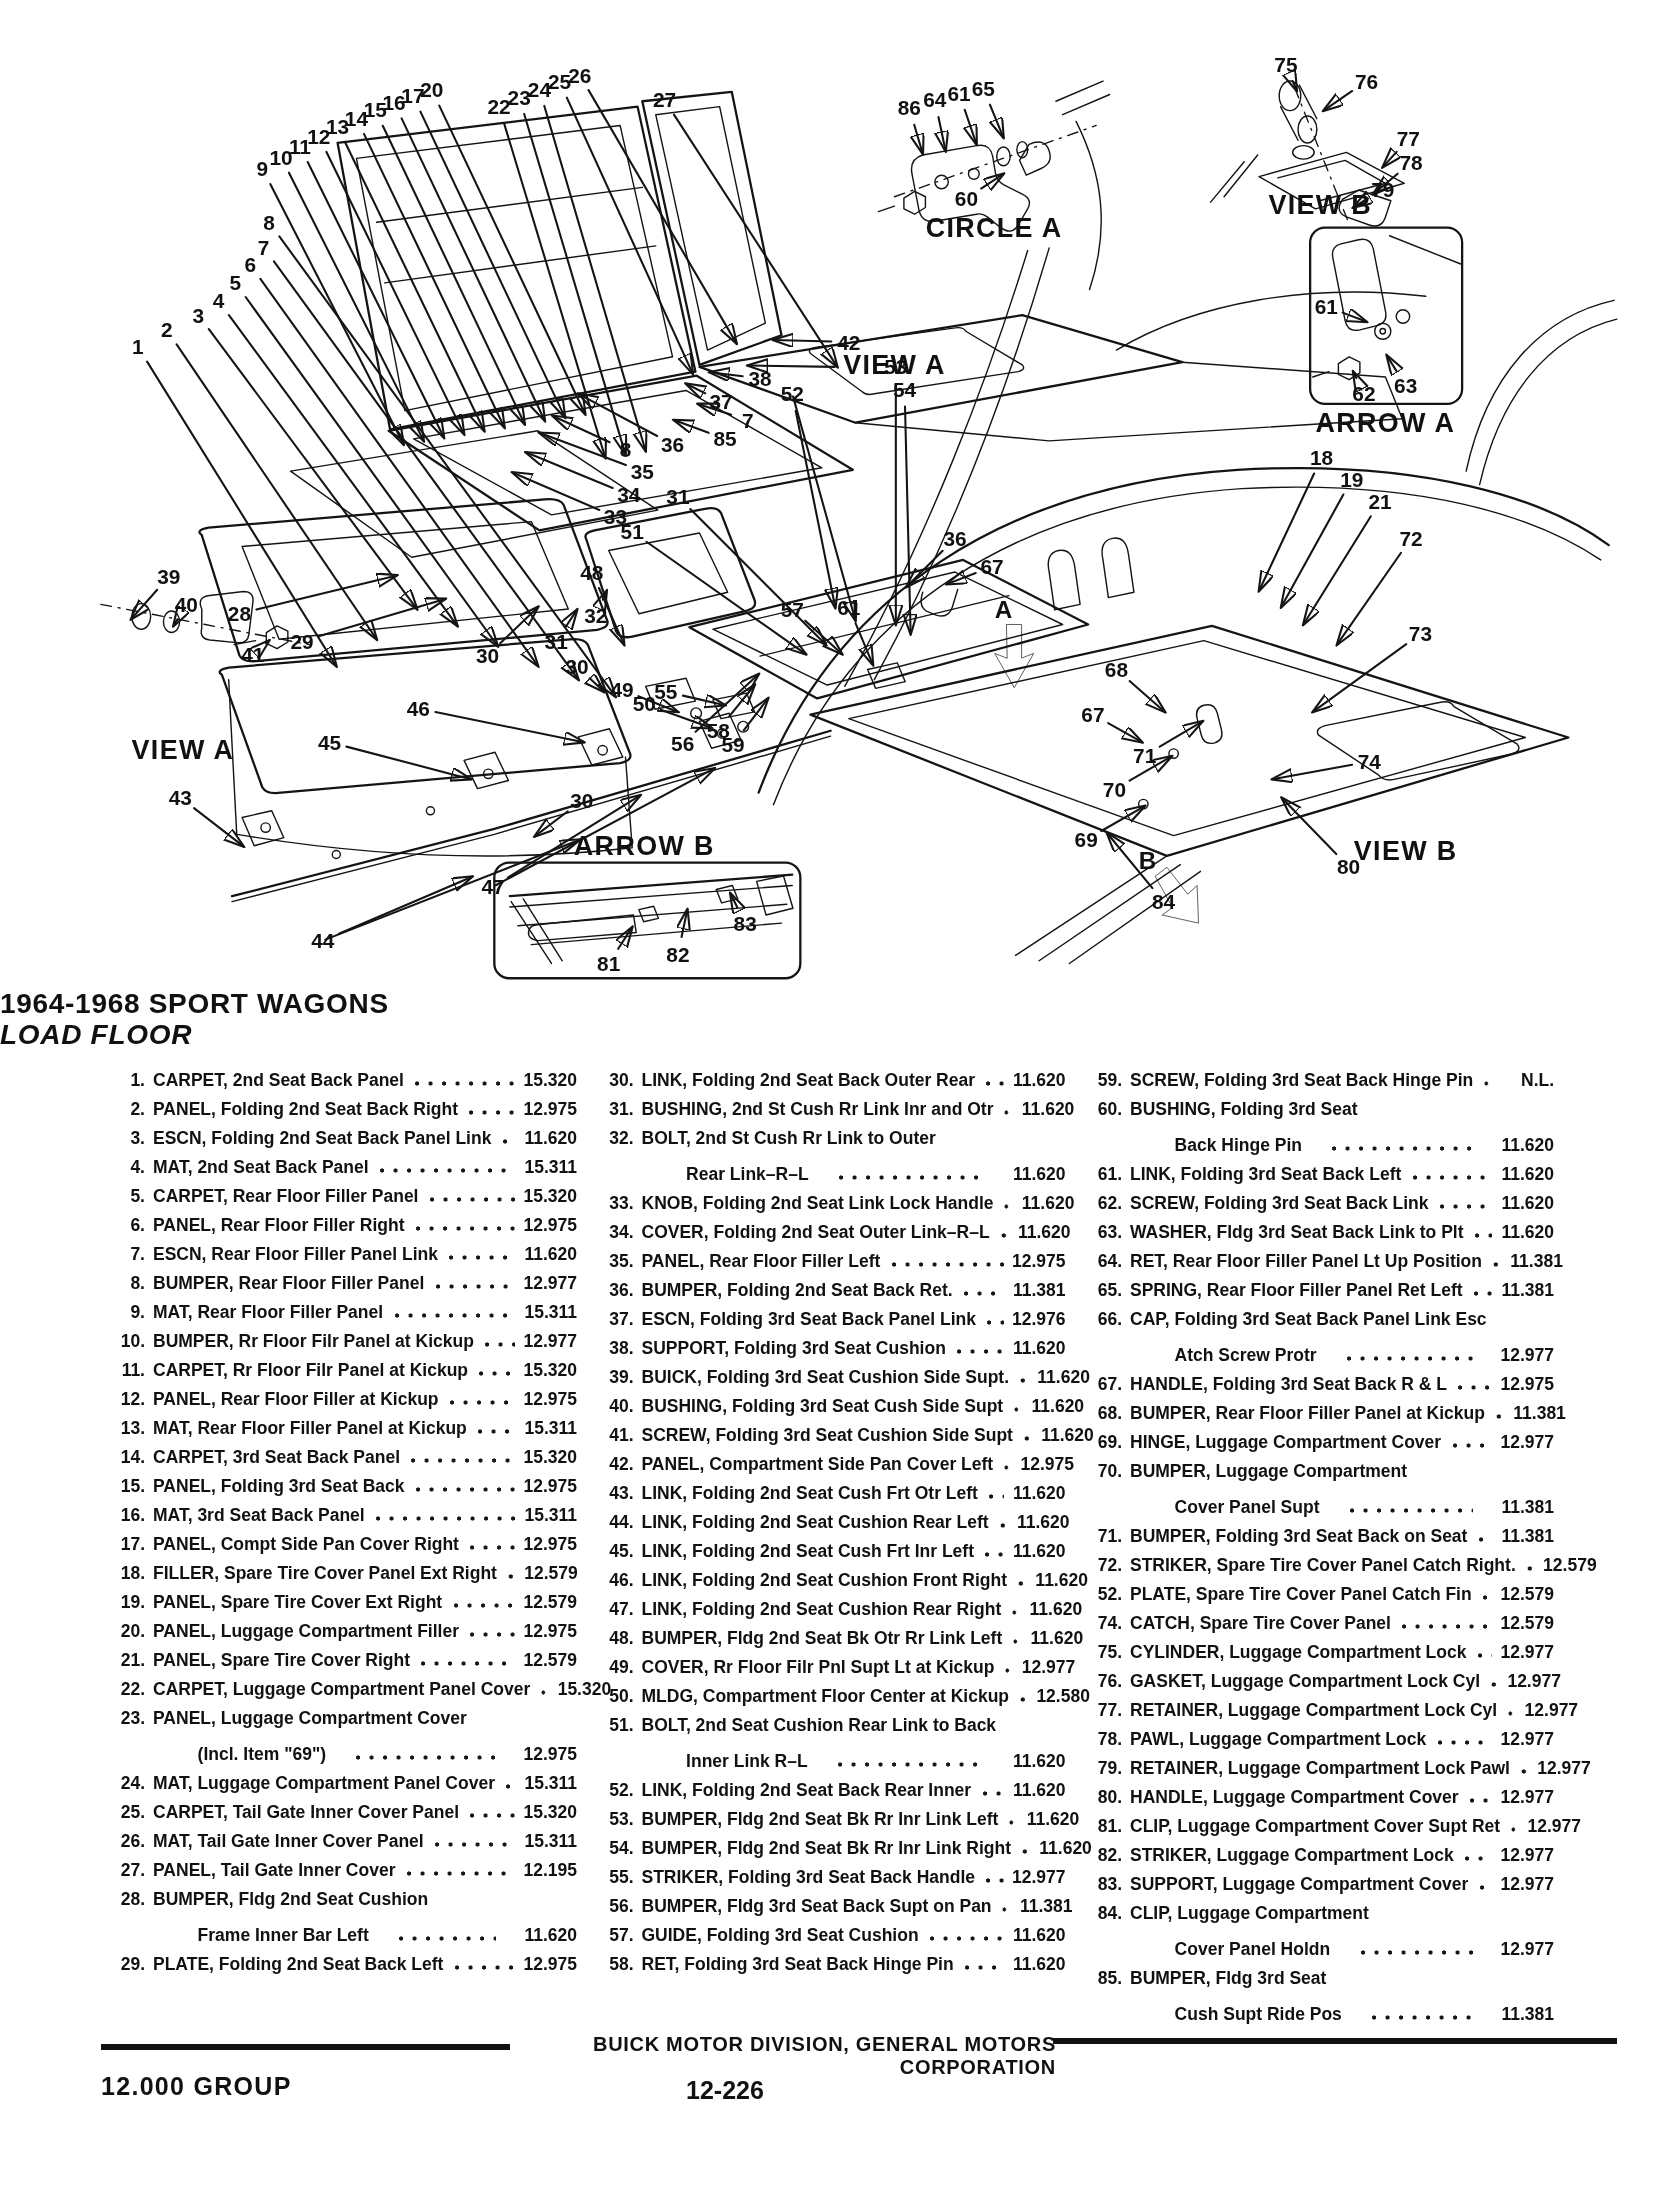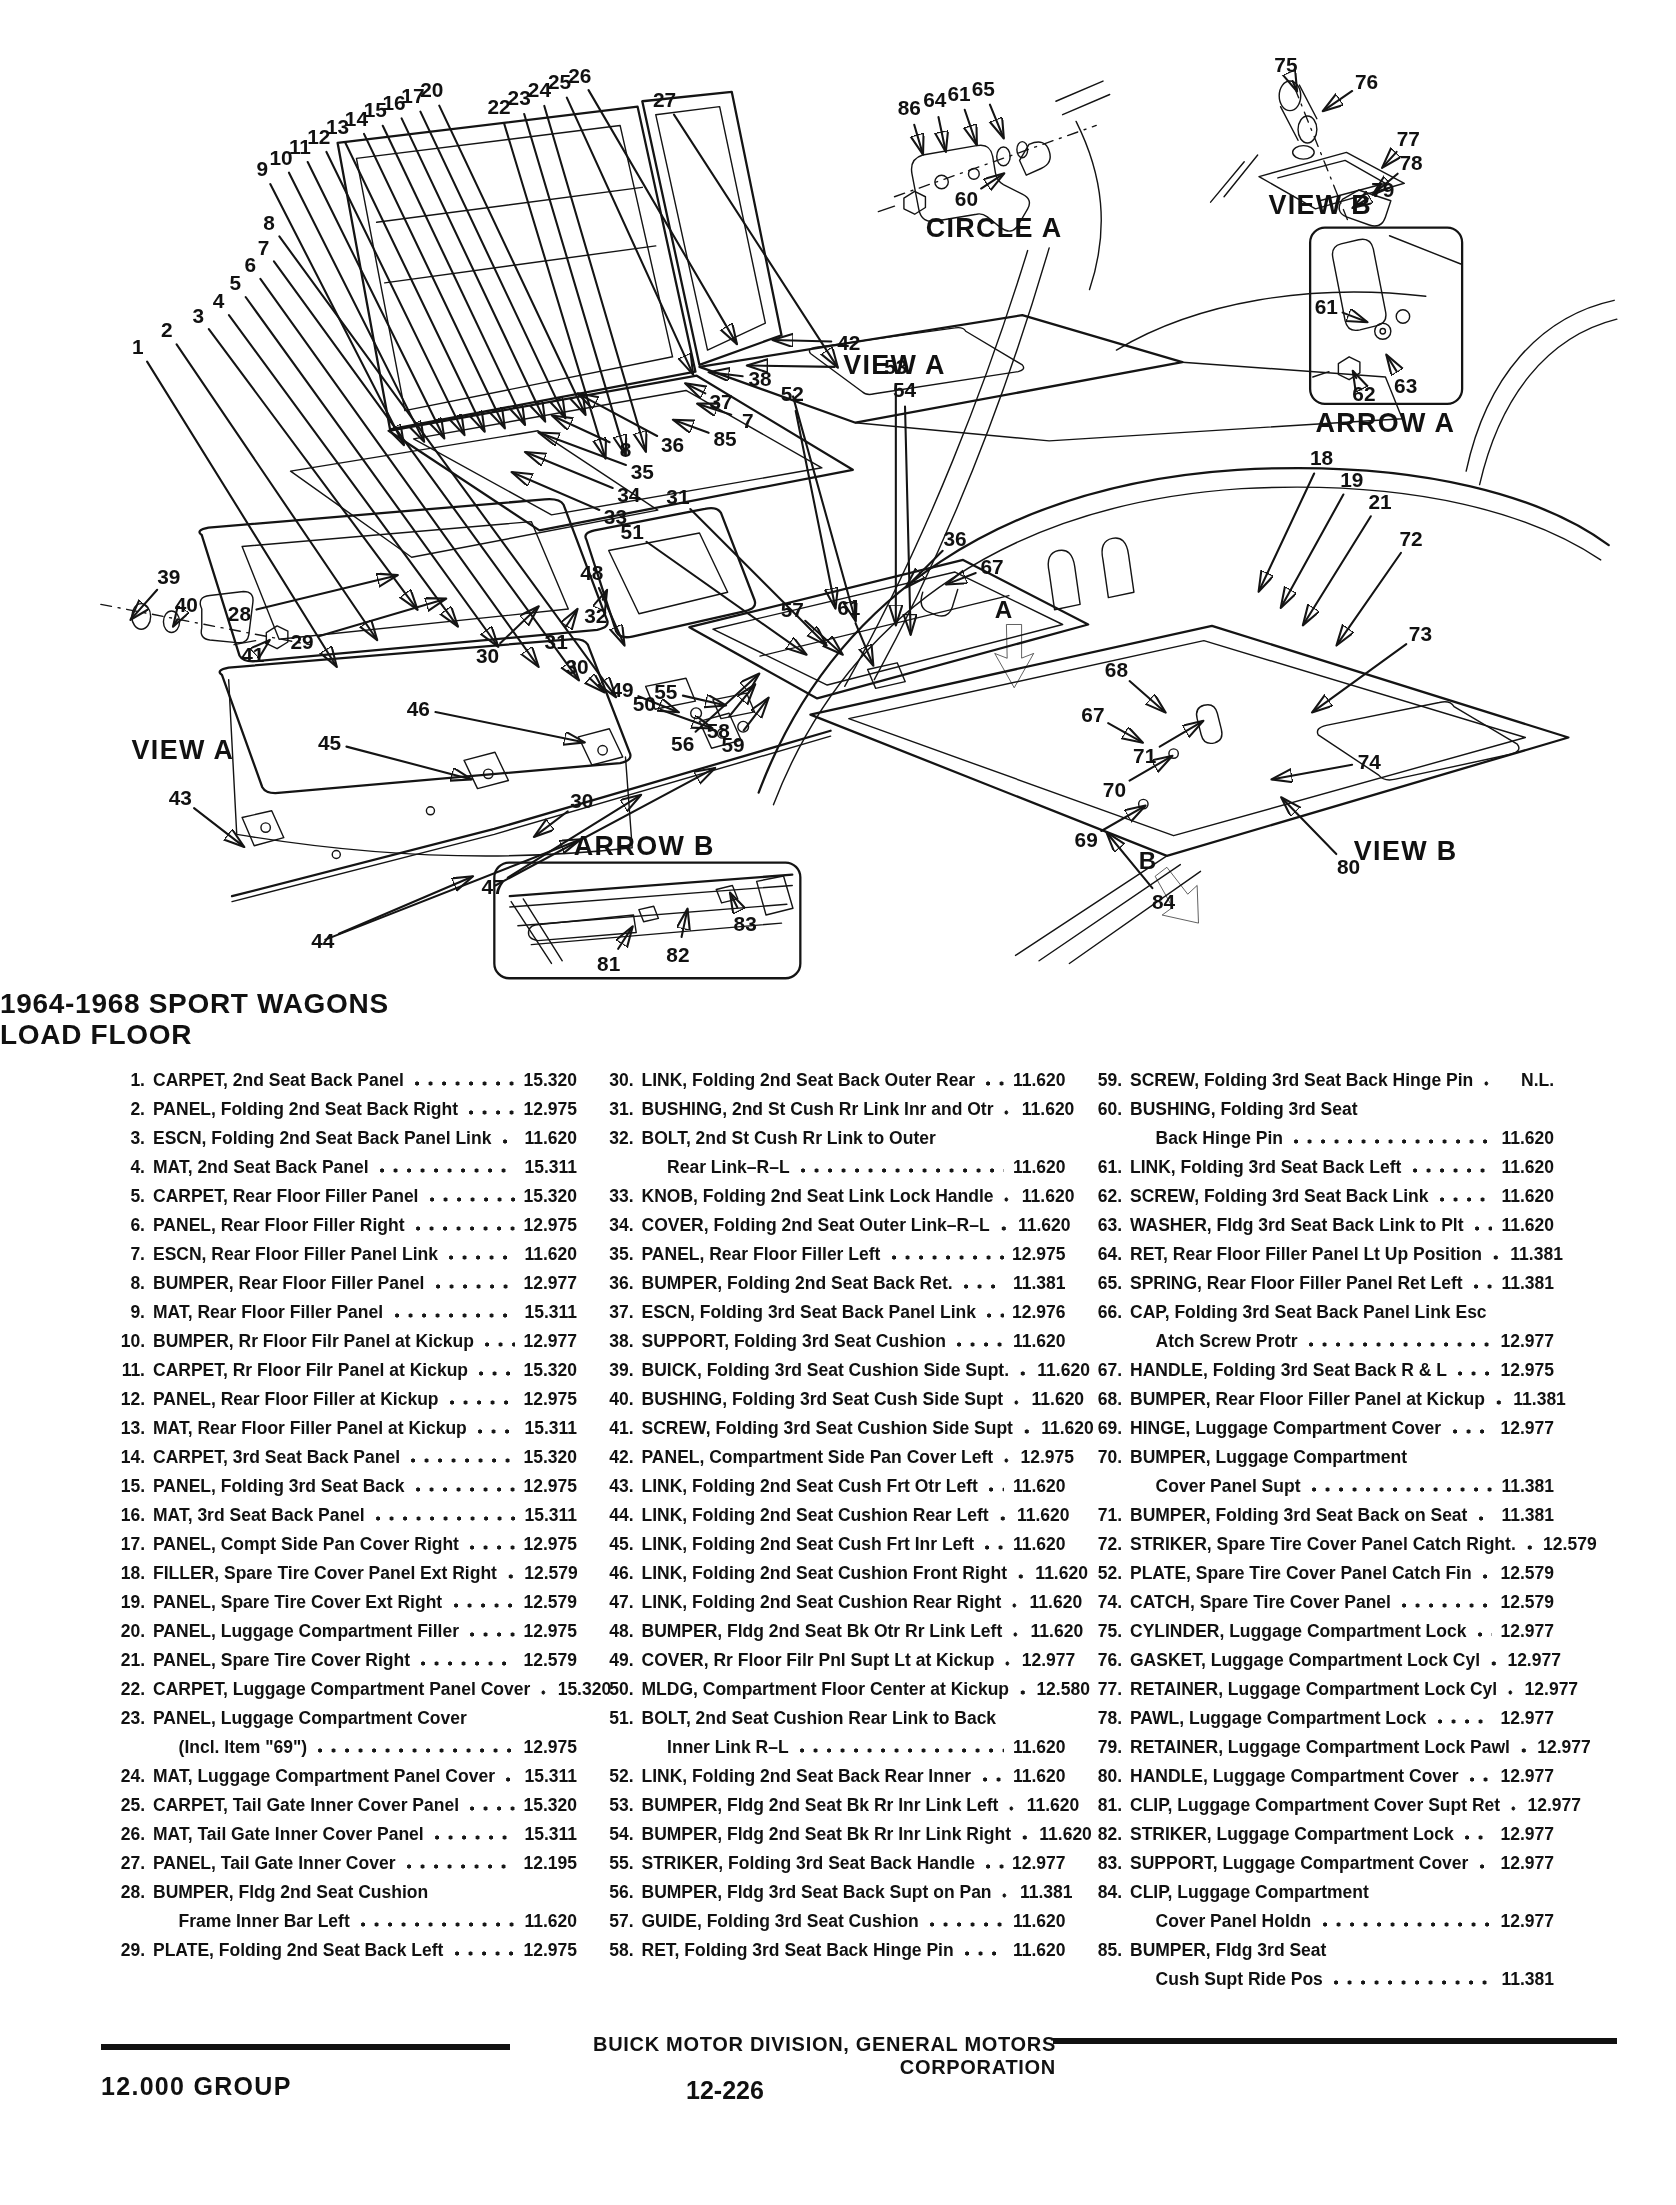--- a/index.html
+++ b/index.html
@@ -16,34 +16,34 @@
   .art-light{stroke-width:2.1px;}
   .art-dash{stroke-width:2px;stroke-dasharray:16 10 3 10;}
   .callout-text{font-family:"Liberation Sans",sans-serif;font-weight:bold;font-size:31px;fill:#111;stroke:none;}
   .figure-label{font-family:"Liberation Sans",sans-serif;font-weight:bold;font-size:40px;fill:#111;stroke:none;letter-spacing:2px;}
   .bold-letter{font-family:"Liberation Sans",sans-serif;font-weight:bold;font-size:36px;fill:#111;stroke:none;}
   .leader{stroke:#141414;stroke-width:3.1px;}
   .solid-arrow{fill:#141414;stroke:none;}
   
   .title-block{position:absolute;top:988px;left:0;width:1419px;text-align:left;line-height:1.12;}
   .title-line1{font-size:28px;font-weight:bold;letter-spacing:0.7px;}
-  .title-line2{font-size:28px;font-weight:bold;letter-spacing:0.7px;}
+  .title-line2{font-size:28px;font-weight:bold;letter-spacing:0.7px;font-style:italic;}
   
   .parts{position:absolute;top:1071px;left:106px;width:1473px;display:flex;gap:17.5px;}
   .pcol{width:471px;flex:0 0 471px;}
   .item{margin-bottom:10px;font-size:17.5px;font-weight:bold;line-height:19px;}
   .row{display:flex;align-items:baseline;}
   .inum{flex:0 0 39px;text-align:right;margin-right:8px;white-space:nowrap;}
   .iname{white-space:nowrap;}
   .dots{flex:1 1 auto;min-width:13.5px;height:9.4px;align-self:flex-end;margin:0 4px 2px 5.4px;
         background-image:radial-gradient(circle,#161616 1.8px,transparent 2.2px);
         background-size:13.5px 6.7px;background-repeat:repeat-x;background-position:1.3px 60%;}
   .ival{flex:0 0 58px;text-align:right;white-space:nowrap;}
   .cont .inum{visibility:hidden;}
-  .cont{margin-top:10px;}
+  .cont{margin-top:17px;gap:19px;}
   .cont .iname{padding-left:25.6px;}
   
   .rule{position:absolute;background:#111;}
   .footer-company{position:absolute;top:2033px;left:518px;width:538px;text-align:right;
                   font-size:20px;font-weight:bold;letter-spacing:0.7px;}
   .footer-group{position:absolute;top:2072px;left:101px;font-size:25px;font-weight:bold;letter-spacing:1.3px;}
   .footer-page{position:absolute;top:2076px;left:686px;width:121px;text-align:left;font-size:25px;font-weight:bold;}
 </style>
 </head>
 <body>

